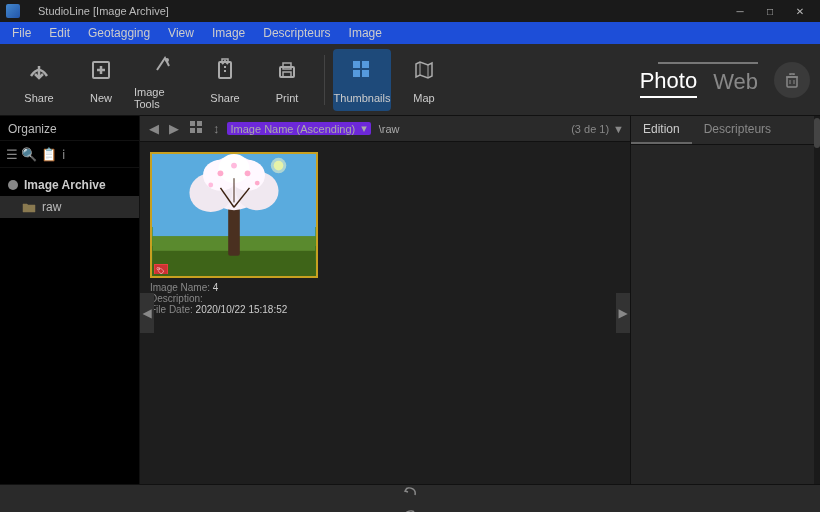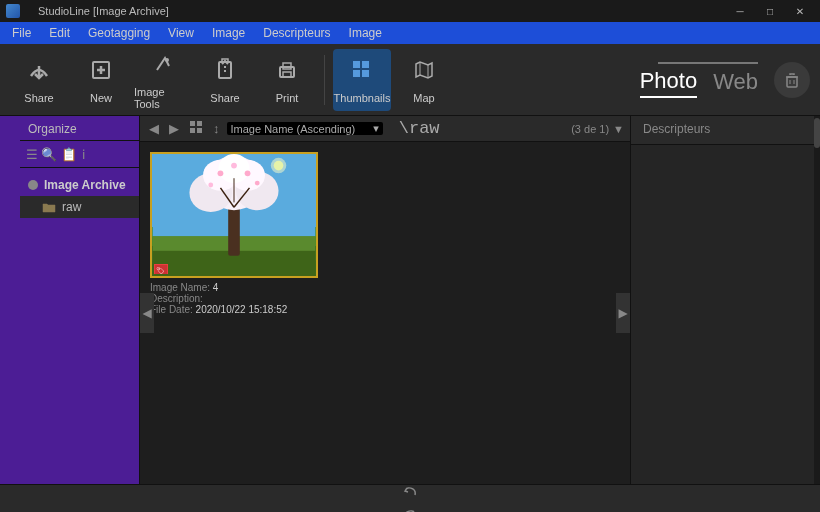--- a/index.html
+++ b/index.html
@@ -142,25 +142,24 @@
     
     #main {
       display: flex;
       height: calc(512px - 22px - 22px - 72px - 28px);
       
     }
 
     
     #sidebar {
       width: 140px;
-      background: #4c1d95;
+      background: #000000;
       border-right: 1px solid #111;
       display: flex;
       flex-direction: column;
-      padding-left: 20px;
     }
     #organize-header {
       padding: 6px 8px 4px 8px;
       font-size: 12px;
       color: #bbb;
       border-bottom: 1px solid #111;
       display: flex;
       align-items: center;
       justify-content: space-between;
     }
@@ -218,32 +217,31 @@
     .filter-btn {
       font-size: 13px;
       color: #888;
       cursor: pointer;
       padding: 0 3px;
     }
     .sort-label {
       font-size: 11px;
       color: #aaa;
       padding: 0 4px;
-      background: #000000;
+      background: #6d28d9;
       border-radius: 2px;
       cursor: pointer;
       display: flex;
       align-items: center;
-      gap: 18px;
+      gap: 6px;
     }
     .path-label {
-      font-size: 17px;
+      font-size: 11px;
       color: #aaa;
-      margin-left: 12px;
-      font-family: Liberation Mono, monospace;
+      margin-left: 4px;
     }
     #count-badge {
       margin-left: auto;
       font-size: 11px;
       color: #888;
       display: flex;
       align-items: center;
       gap: 4px;
     }
 
@@ -652,20 +650,21 @@
 
       
       <div class="scroll-arrow" id="right-arrow">
         <span>▶</span>
       </div>
     </div>
   </div>
 
   <div id="right-panel">
     <div id="right-panel-tabs">
+      <div class="r-tab active">Edition</div>
       <div class="r-tab">Descripteurs</div>
     </div>
     <div id="right-panel-content">
 
       <div style="position:absolute;right:0;top:0;width:6px;height:100%;background:#1a1a1a;">
         <div style="width:6px;height:30px;background:#444;border-radius:3px;margin-top:2px;"></div>
       </div>
     </div>
   </div>
 

